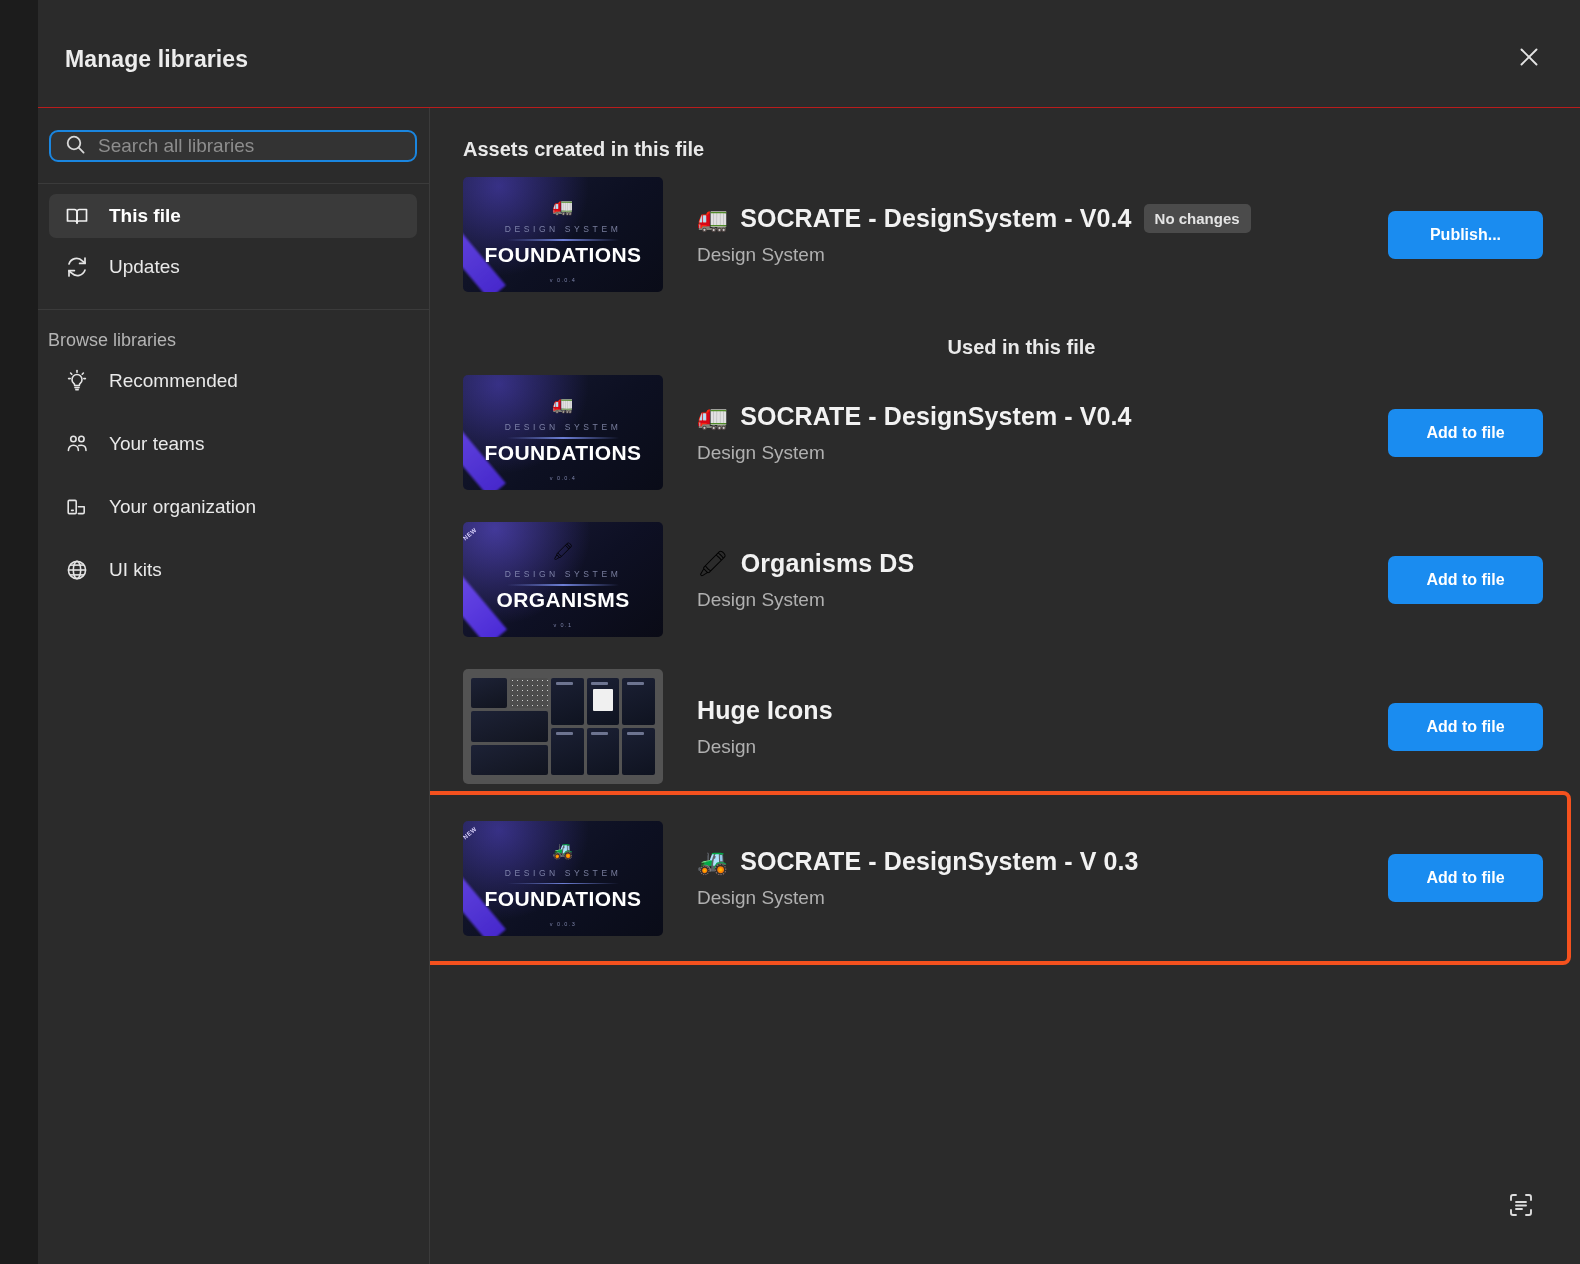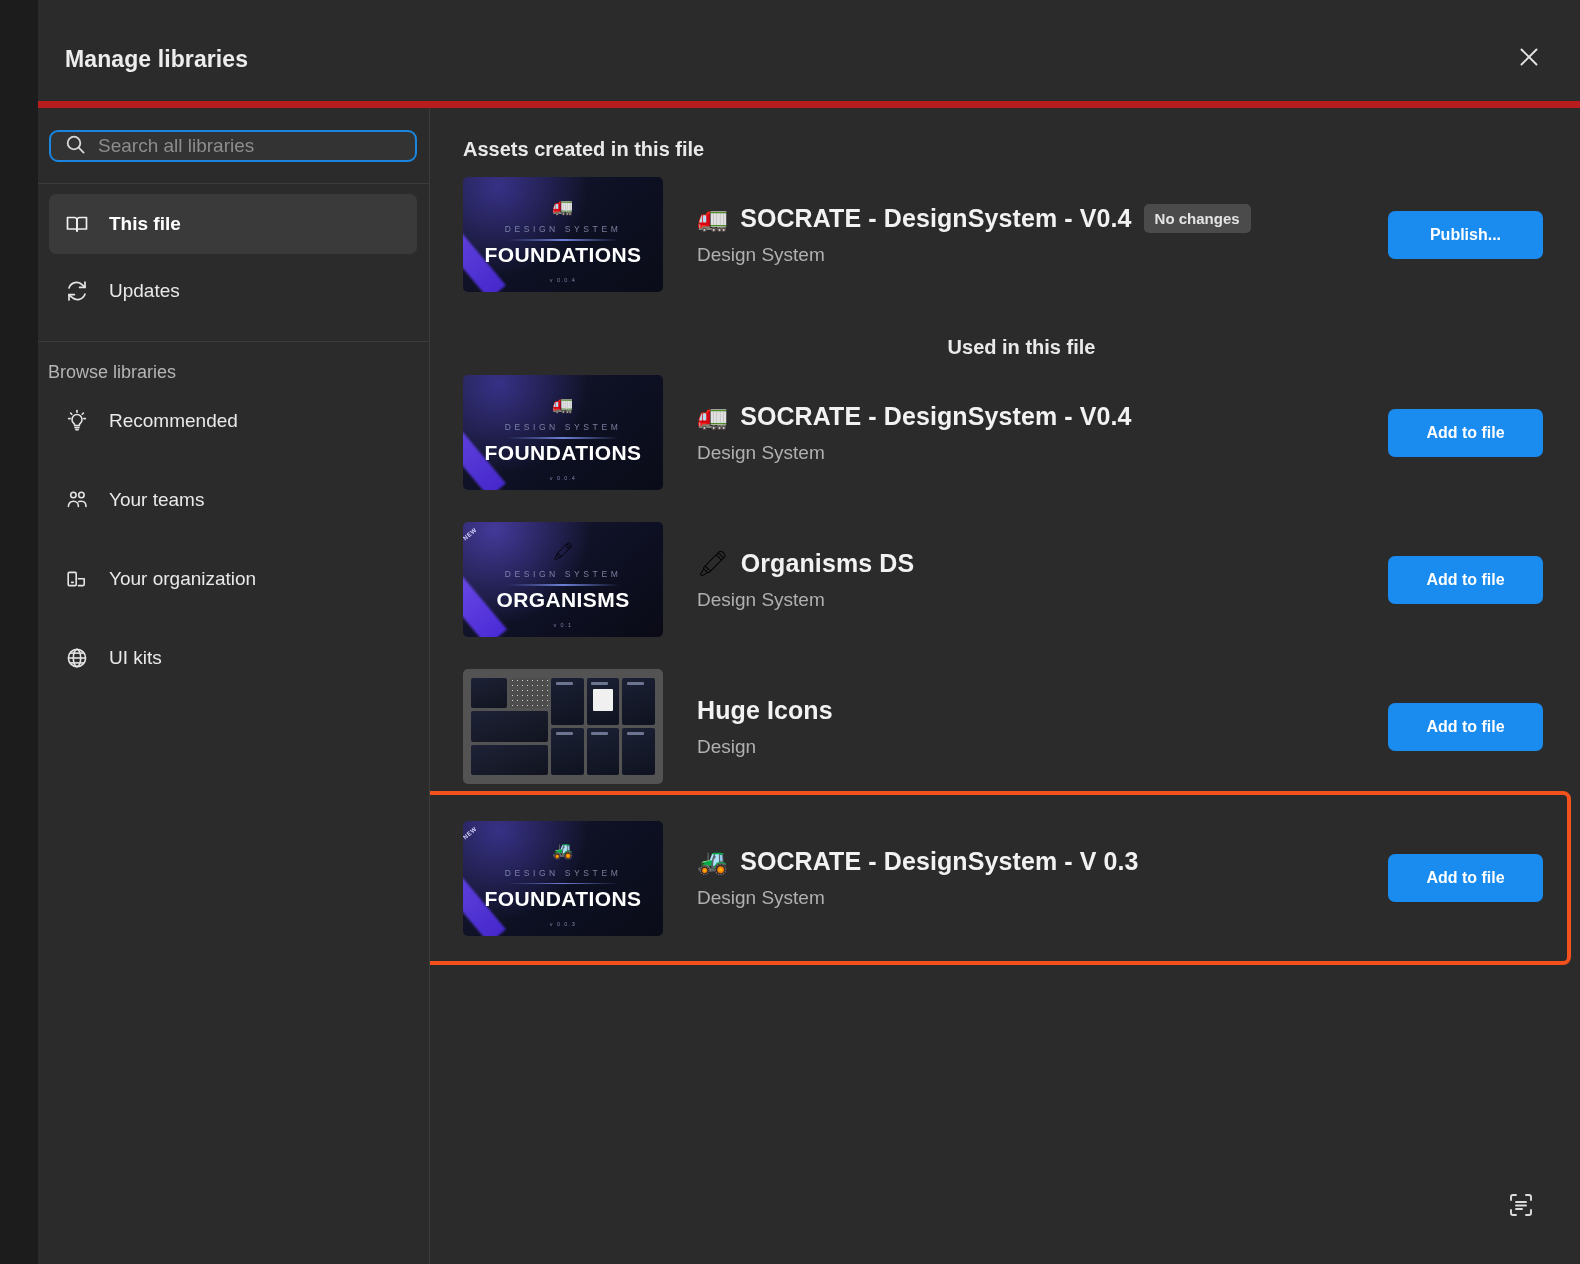--- a/index.html
+++ b/index.html
@@ -17,21 +17,21 @@
     background: #2b2b2b;
     display: flex;
     flex-direction: column;
   }
 
   
   #header {
     height: 108px;
     flex: 0 0 108px;
     position: relative;
-    border-bottom: 7px solid #b91c1c;
+    border-bottom: 1px solid #b91c1c;
   }
   #modal-title {
     position: absolute;
     left: 27px; top: 46px;
     font-size: 23px;
     font-weight: bold;
     color: #ededed;
     letter-spacing: .1px;
   }
   #close-btn {
@@ -83,21 +83,21 @@
     background: #3b3b3b;
     margin-top: 21px;
   }
   .side-divider.second { margin-top: 20px; }
 
   .side-list { padding: 10px 12px 0 11px; }
   .side-item {
     display: flex;
     align-items: center;
     gap: 18px;
-    height: 60px;
+    height: 44px;
     padding: 0 14px;
     border-radius: 7px;
     cursor: pointer;
     margin-bottom: 7px;
   }
   .side-item.selected { background: #3a3a3a; }
   .side-item .side-icon {
     width: 28px; height: 28px;
     display: flex; align-items: center; justify-content: center;
     flex: 0 0 28px;

